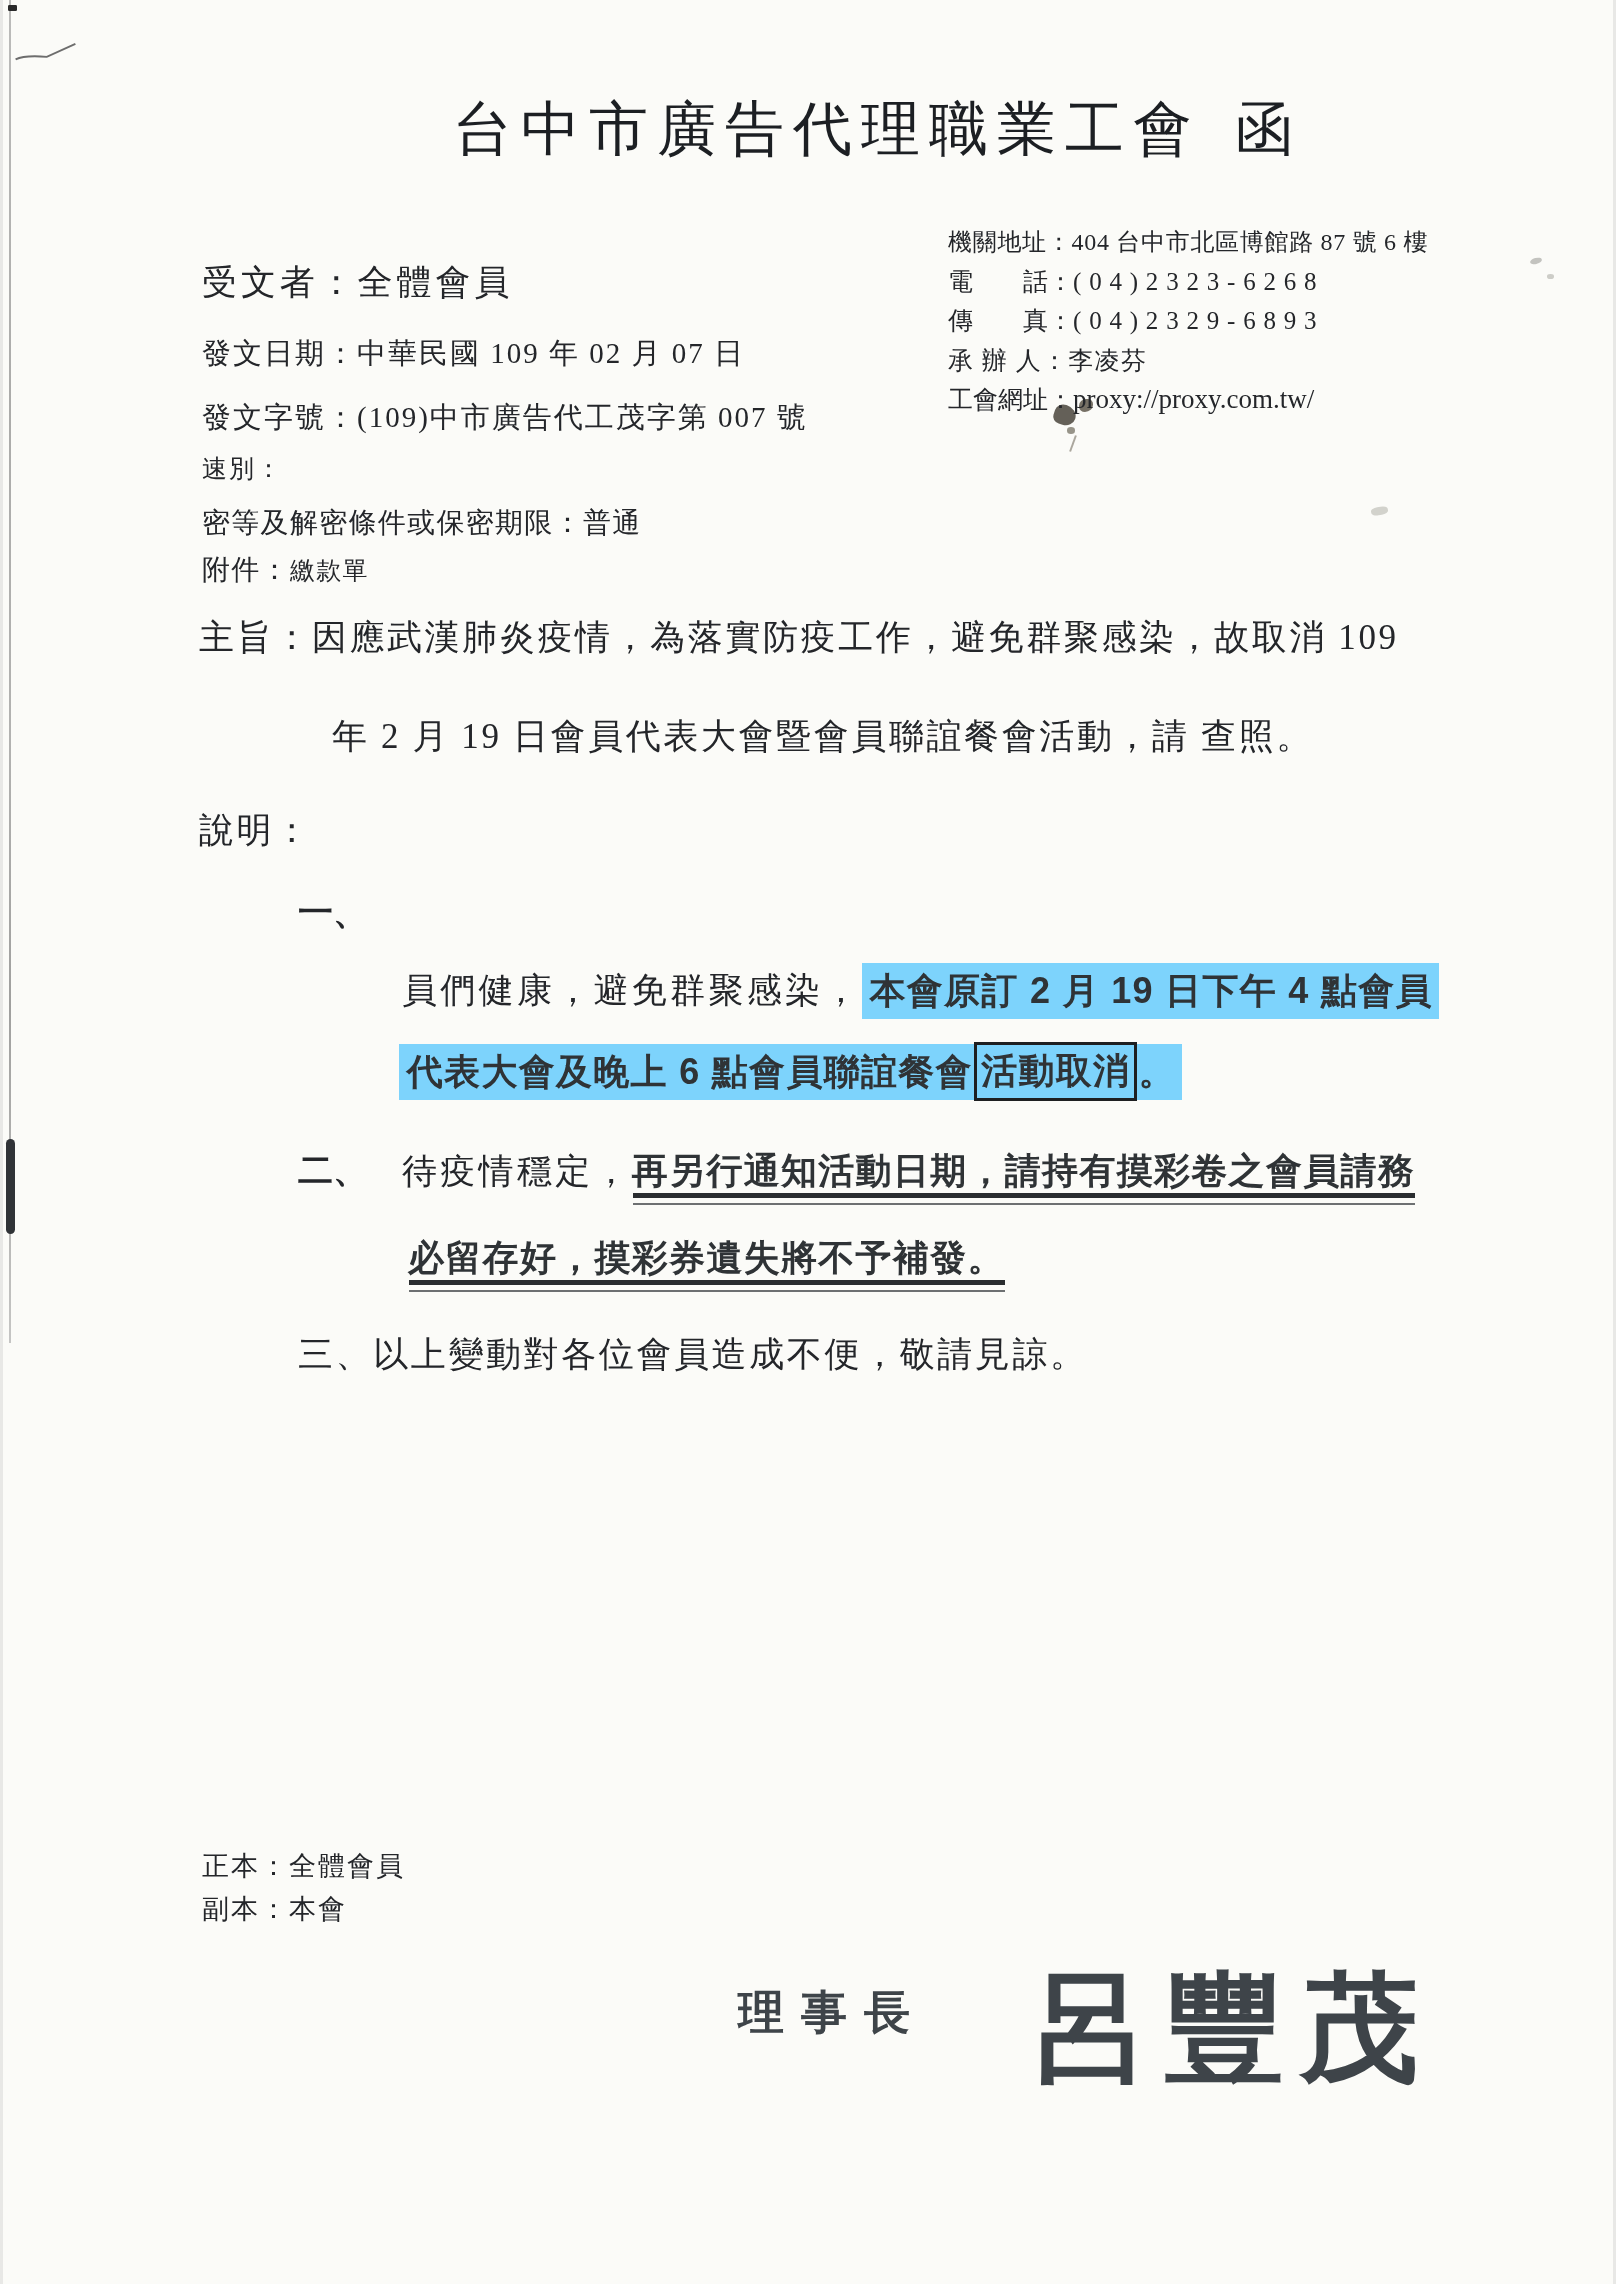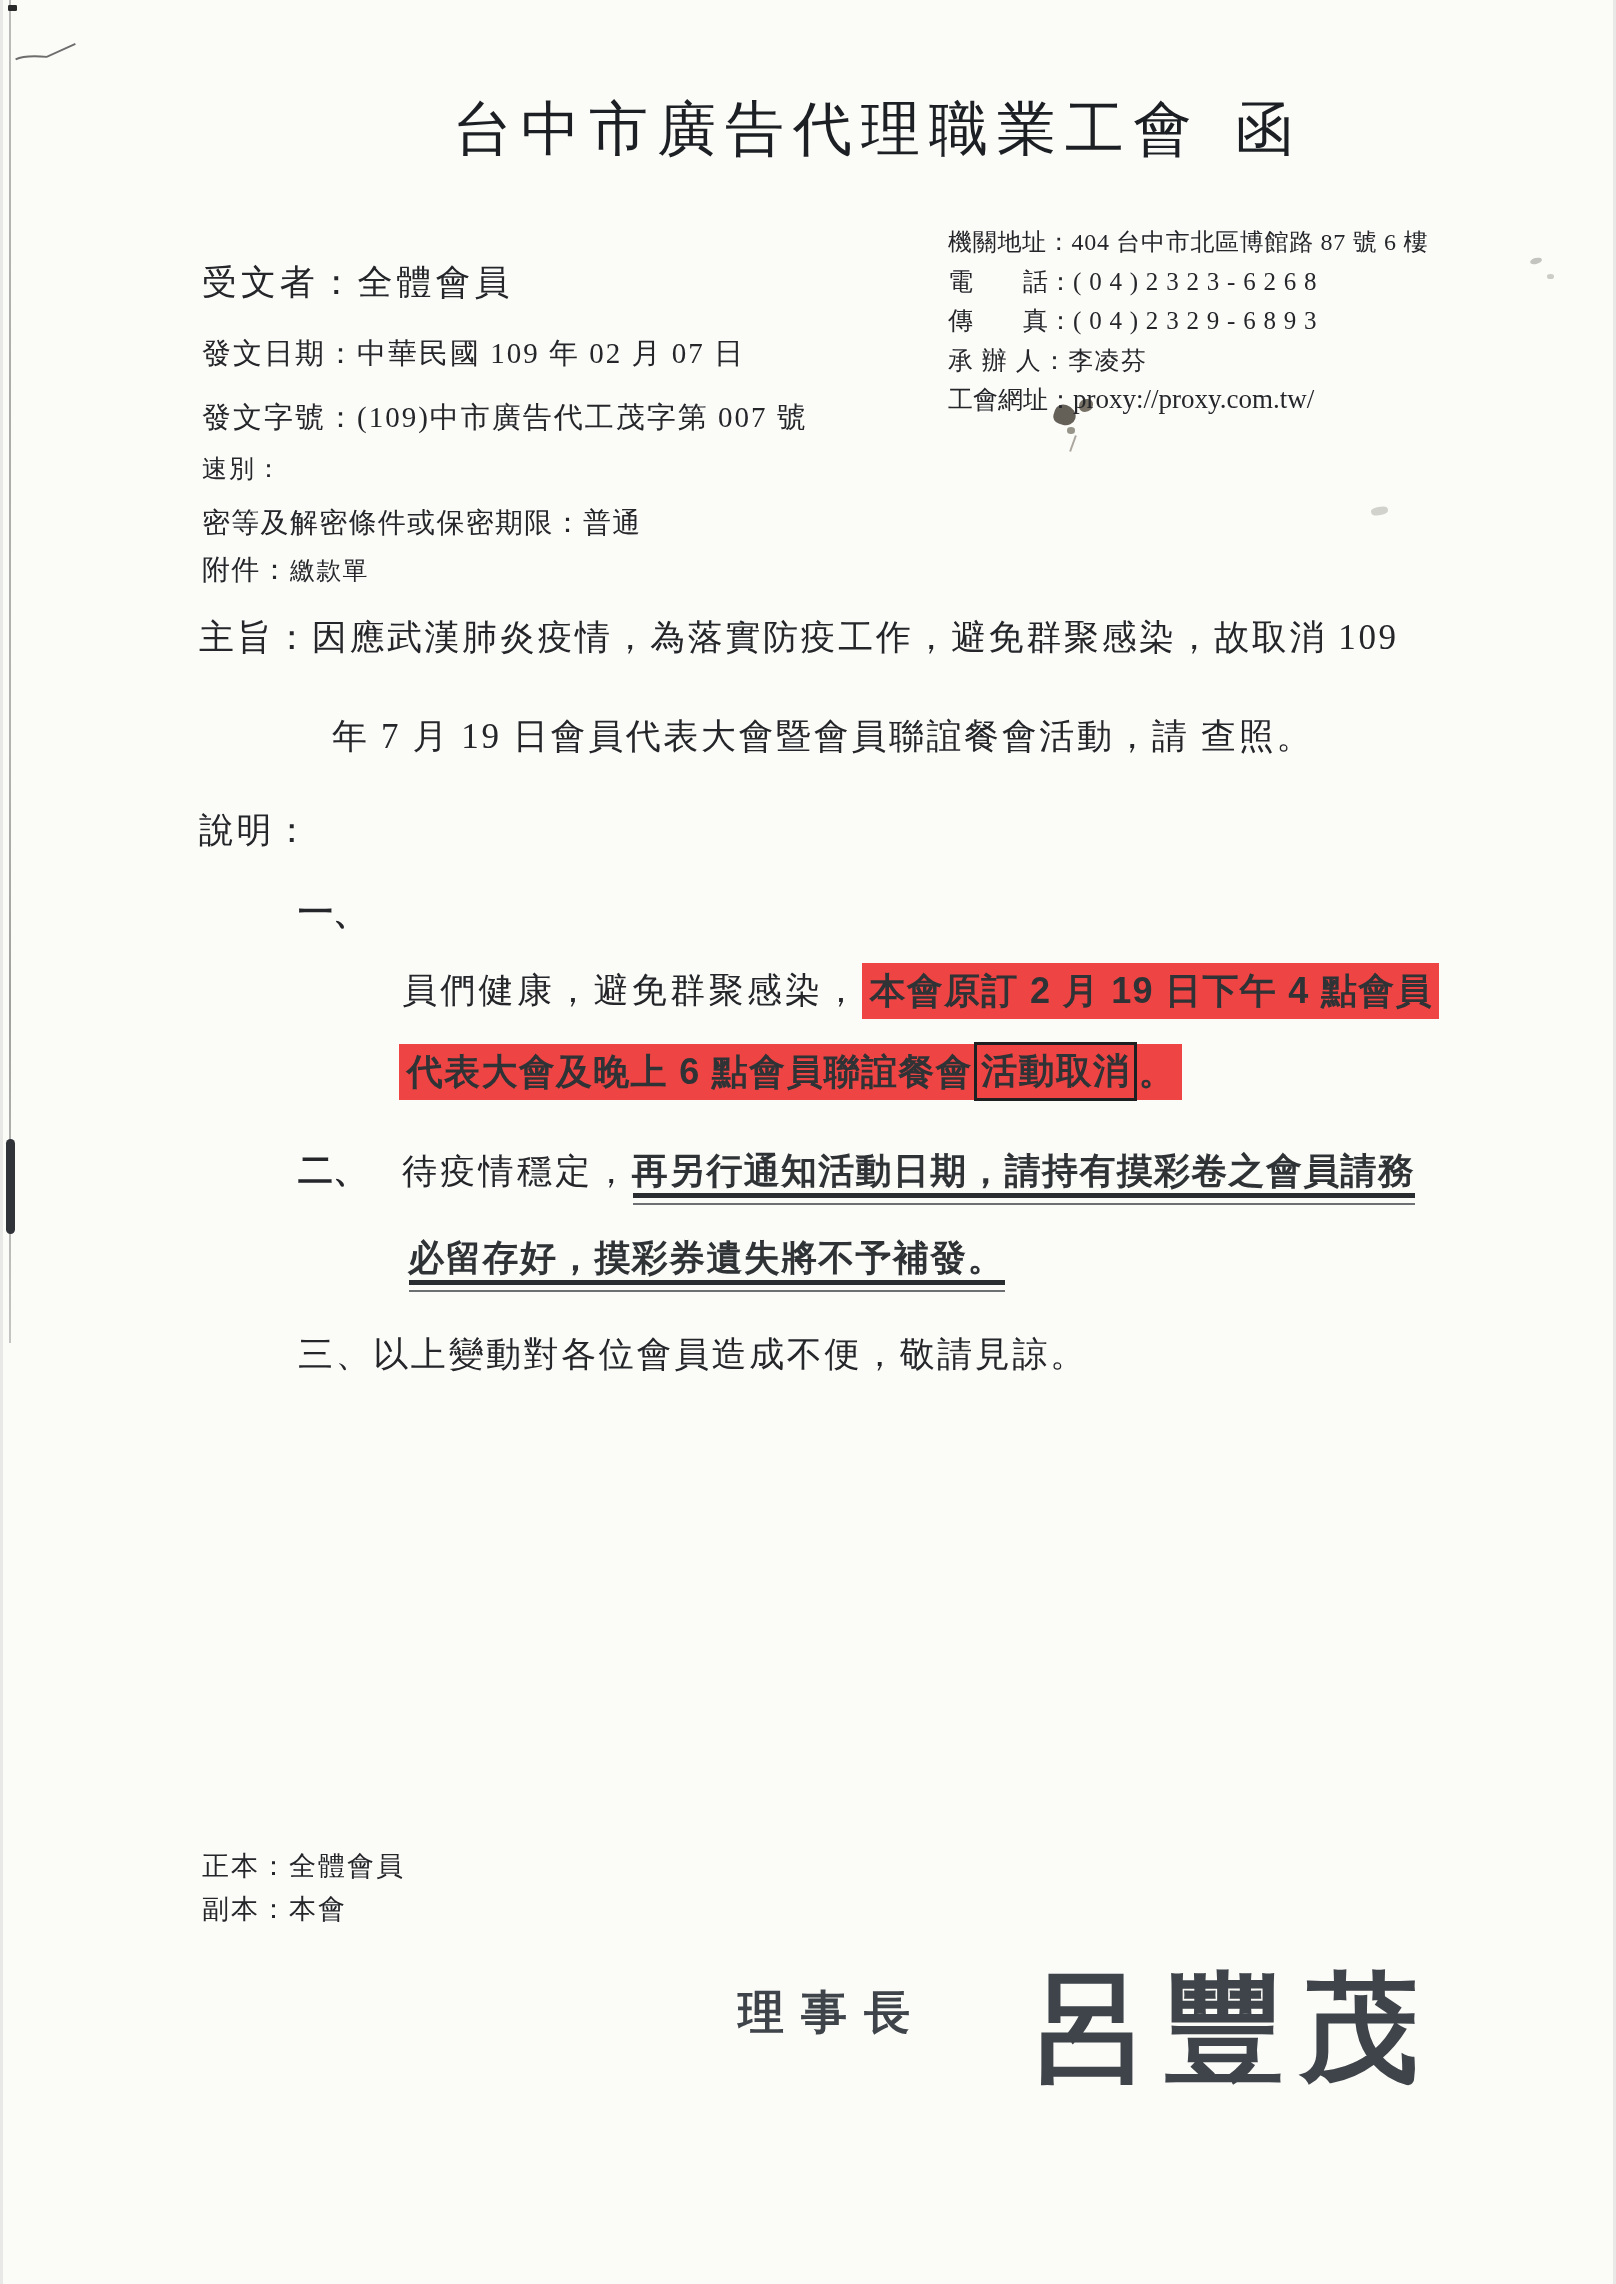--- a/index.html
+++ b/index.html
@@ -10,21 +10,21 @@
     background:#fbfbf8;
     overflow:hidden;
     font-family:"Liberation Serif","DejaVu Serif",serif;
     color:#24262a;
   }
   .ln{position:absolute;white-space:nowrap;line-height:1.18;}
   .kai{font-family:"Liberation Serif","DejaVu Serif",serif;}
   .goth{font-family:"Liberation Sans","DejaVu Sans",sans-serif;font-weight:700;color:#2f3336;}
   .title{font-size:59px;letter-spacing:9px;color:#1c1f23;}
   .title-suffix{margin-left:34px;}
-  .hl{background:#ef4444;padding:6.5px 6.5px 9px 7.8px;}
+  .hl{background:#7dd3fc;padding:6.5px 6.5px 9px 7.8px;}
   .boxed{
     display:inline-block;
     border:3.3px solid #1d1f21;
     padding:5.2px 3.9px;
     margin:0 1.3px;
   }
   .bu{position:relative;display:inline-block;}
   .bu::after{
     content:"";position:absolute;left:1.3px;right:0;bottom:-5.2px;
     height:4.6px;background:#2a2d30;
@@ -86,21 +86,21 @@
     <span>傳　　真：</span><span class="spaced">(04)2329-6893</span>
   </div>
   <div class="ln kai" style="left:945px;top:346px;font-size:25px;letter-spacing:1.3px;">承 辦 人：李凌芬</div>
   <div class="ln kai" style="left:945px;top:384px;font-size:25px;">
     <span>工會網址：</span><span style="font-size:27px;">proxy://proxy.com.tw/</span>
   </div>
 
   <div class="ln kai" style="left:196px;top:617px;font-size:35px;letter-spacing:2.6px;">
     <span>主旨：</span><span>因應武漢肺炎疫情，為落實防疫工作，避免群聚感染，故取消 109</span>
   </div>
-  <div class="ln kai" style="left:329px;top:716px;font-size:35px;letter-spacing:2.6px;">年 7 月 19 日會員代表大會暨會員聯誼餐會活動，請 查照。</div>
+  <div class="ln kai" style="left:329px;top:716px;font-size:35px;letter-spacing:2.6px;">年 2 月 19 日會員代表大會暨會員聯誼餐會活動，請 查照。</div>
 
   <div class="ln kai" style="left:196px;top:810px;font-size:35px;letter-spacing:2.6px;">說明：</div>
 
   <div class="ln kai num-bold" style="left:295px;top:892px;font-size:35px;">一、</div>
   <div class="ln" style="left:399px;top:969px;font-size:35px;">
     <span class="kai" style="letter-spacing:3.3px;">員們健康，避免群聚感染，</span><span class="goth hl" style="font-size:36px;letter-spacing:1.3px;">本會原訂 2 月 19 日下午 4 點會員</span>
   </div>
   <div class="ln" style="left:396px;top:1042px;font-size:36px;">
     <span class="goth hl" style="letter-spacing:1.3px;"><span>代表大會及晚上 6 點會員聯誼餐會</span><span class="boxed">活動取消</span><span>。</span></span>
   </div>

